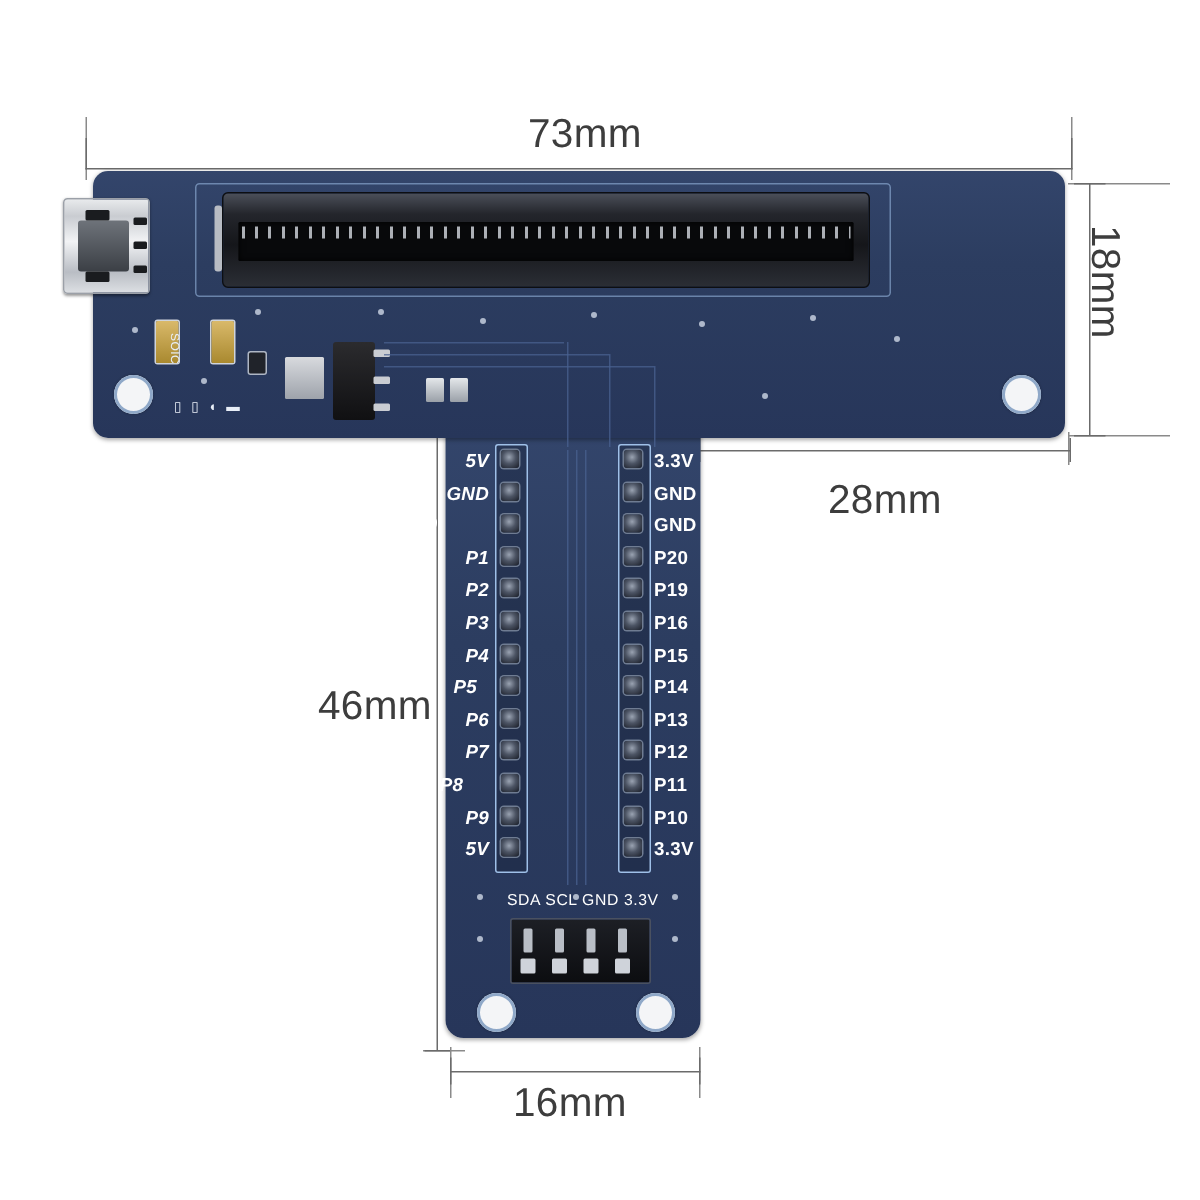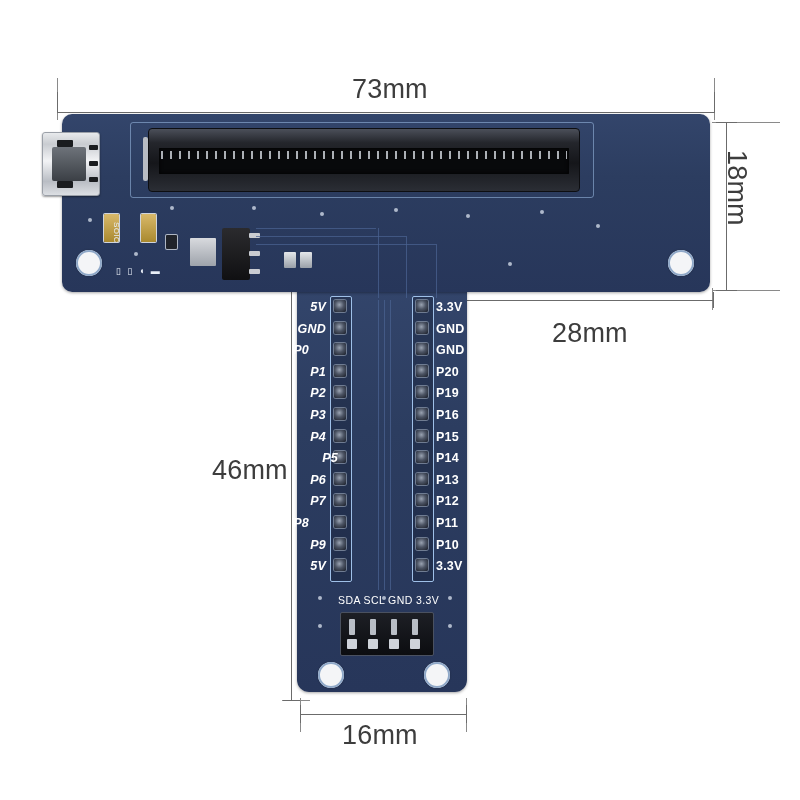--- a/index.html
+++ b/index.html
@@ -179,31 +179,31 @@
 
   <div class="hdr" style="left:330px;top:296px;width:20px;height:284px;"></div>
   <div class="hdr" style="left:412px;top:296px;width:20px;height:284px;"></div>
 
   <div id="left-pins">
       <div class="socket" style="left: 334px; top: 300px;"></div>
       <div class="pinlabel l" style="left: 276px; width: 50px; text-align: right; top: 300px;">5V</div>
       <div class="socket" style="left: 334px; top: 321.6px;"></div>
       <div class="pinlabel l" style="left: 276px; width: 50px; text-align: right; top: 321.6px;">GND</div>
       <div class="socket" style="left: 334px; top: 343.2px;"></div>
-      <div class="pinlabel l" style="left: 276px; width: 50px; text-align: center; top: 343.2px;">P0</div>
+      <div class="pinlabel l" style="left: 276px; width: 50px; text-align: left; top: 343.2px;">P0</div>
       <div class="socket" style="left: 334px; top: 364.8px;"></div>
       <div class="pinlabel l" style="left: 276px; width: 50px; text-align: right; top: 364.8px;">P1</div>
       <div class="socket" style="left: 334px; top: 386.4px;"></div>
       <div class="pinlabel l" style="left: 276px; width: 50px; text-align: right; top: 386.4px;">P2</div>
       <div class="socket" style="left: 334px; top: 408px;"></div>
       <div class="pinlabel l" style="left: 276px; width: 50px; text-align: right; top: 408px;">P3</div>
       <div class="socket" style="left: 334px; top: 429.6px;"></div>
       <div class="pinlabel l" style="left: 276px; width: 50px; text-align: right; top: 429.6px;">P4</div>
       <div class="socket" style="left: 334px; top: 451.2px;"></div>
-      <div class="pinlabel l" style="left: 288px; width: 50px; text-align: right; top: 451.2px;">P5</div>
+      <div class="pinlabel l" style="left: 268px; width: 50px; text-align: right; top: 451.2px;">P5</div>
       <div class="socket" style="left: 334px; top: 472.8px;"></div>
       <div class="pinlabel l" style="left: 276px; width: 50px; text-align: right; top: 472.8px;">P6</div>
       <div class="socket" style="left: 334px; top: 494.4px;"></div>
       <div class="pinlabel l" style="left: 276px; width: 50px; text-align: right; top: 494.4px;">P7</div>
       <div class="socket" style="left: 334px; top: 516px;"></div>
       <div class="pinlabel l" style="left: 276px; width: 50px; text-align: center; top: 516px;">P8</div>
       <div class="socket" style="left: 334px; top: 537.6px;"></div>
       <div class="pinlabel l" style="left: 276px; width: 50px; text-align: right; top: 537.6px;">P9</div>
       <div class="socket" style="left: 334px; top: 559.2px;"></div>
       <div class="pinlabel l" style="left: 276px; width: 50px; text-align: right; top: 559.2px;">5V</div>

